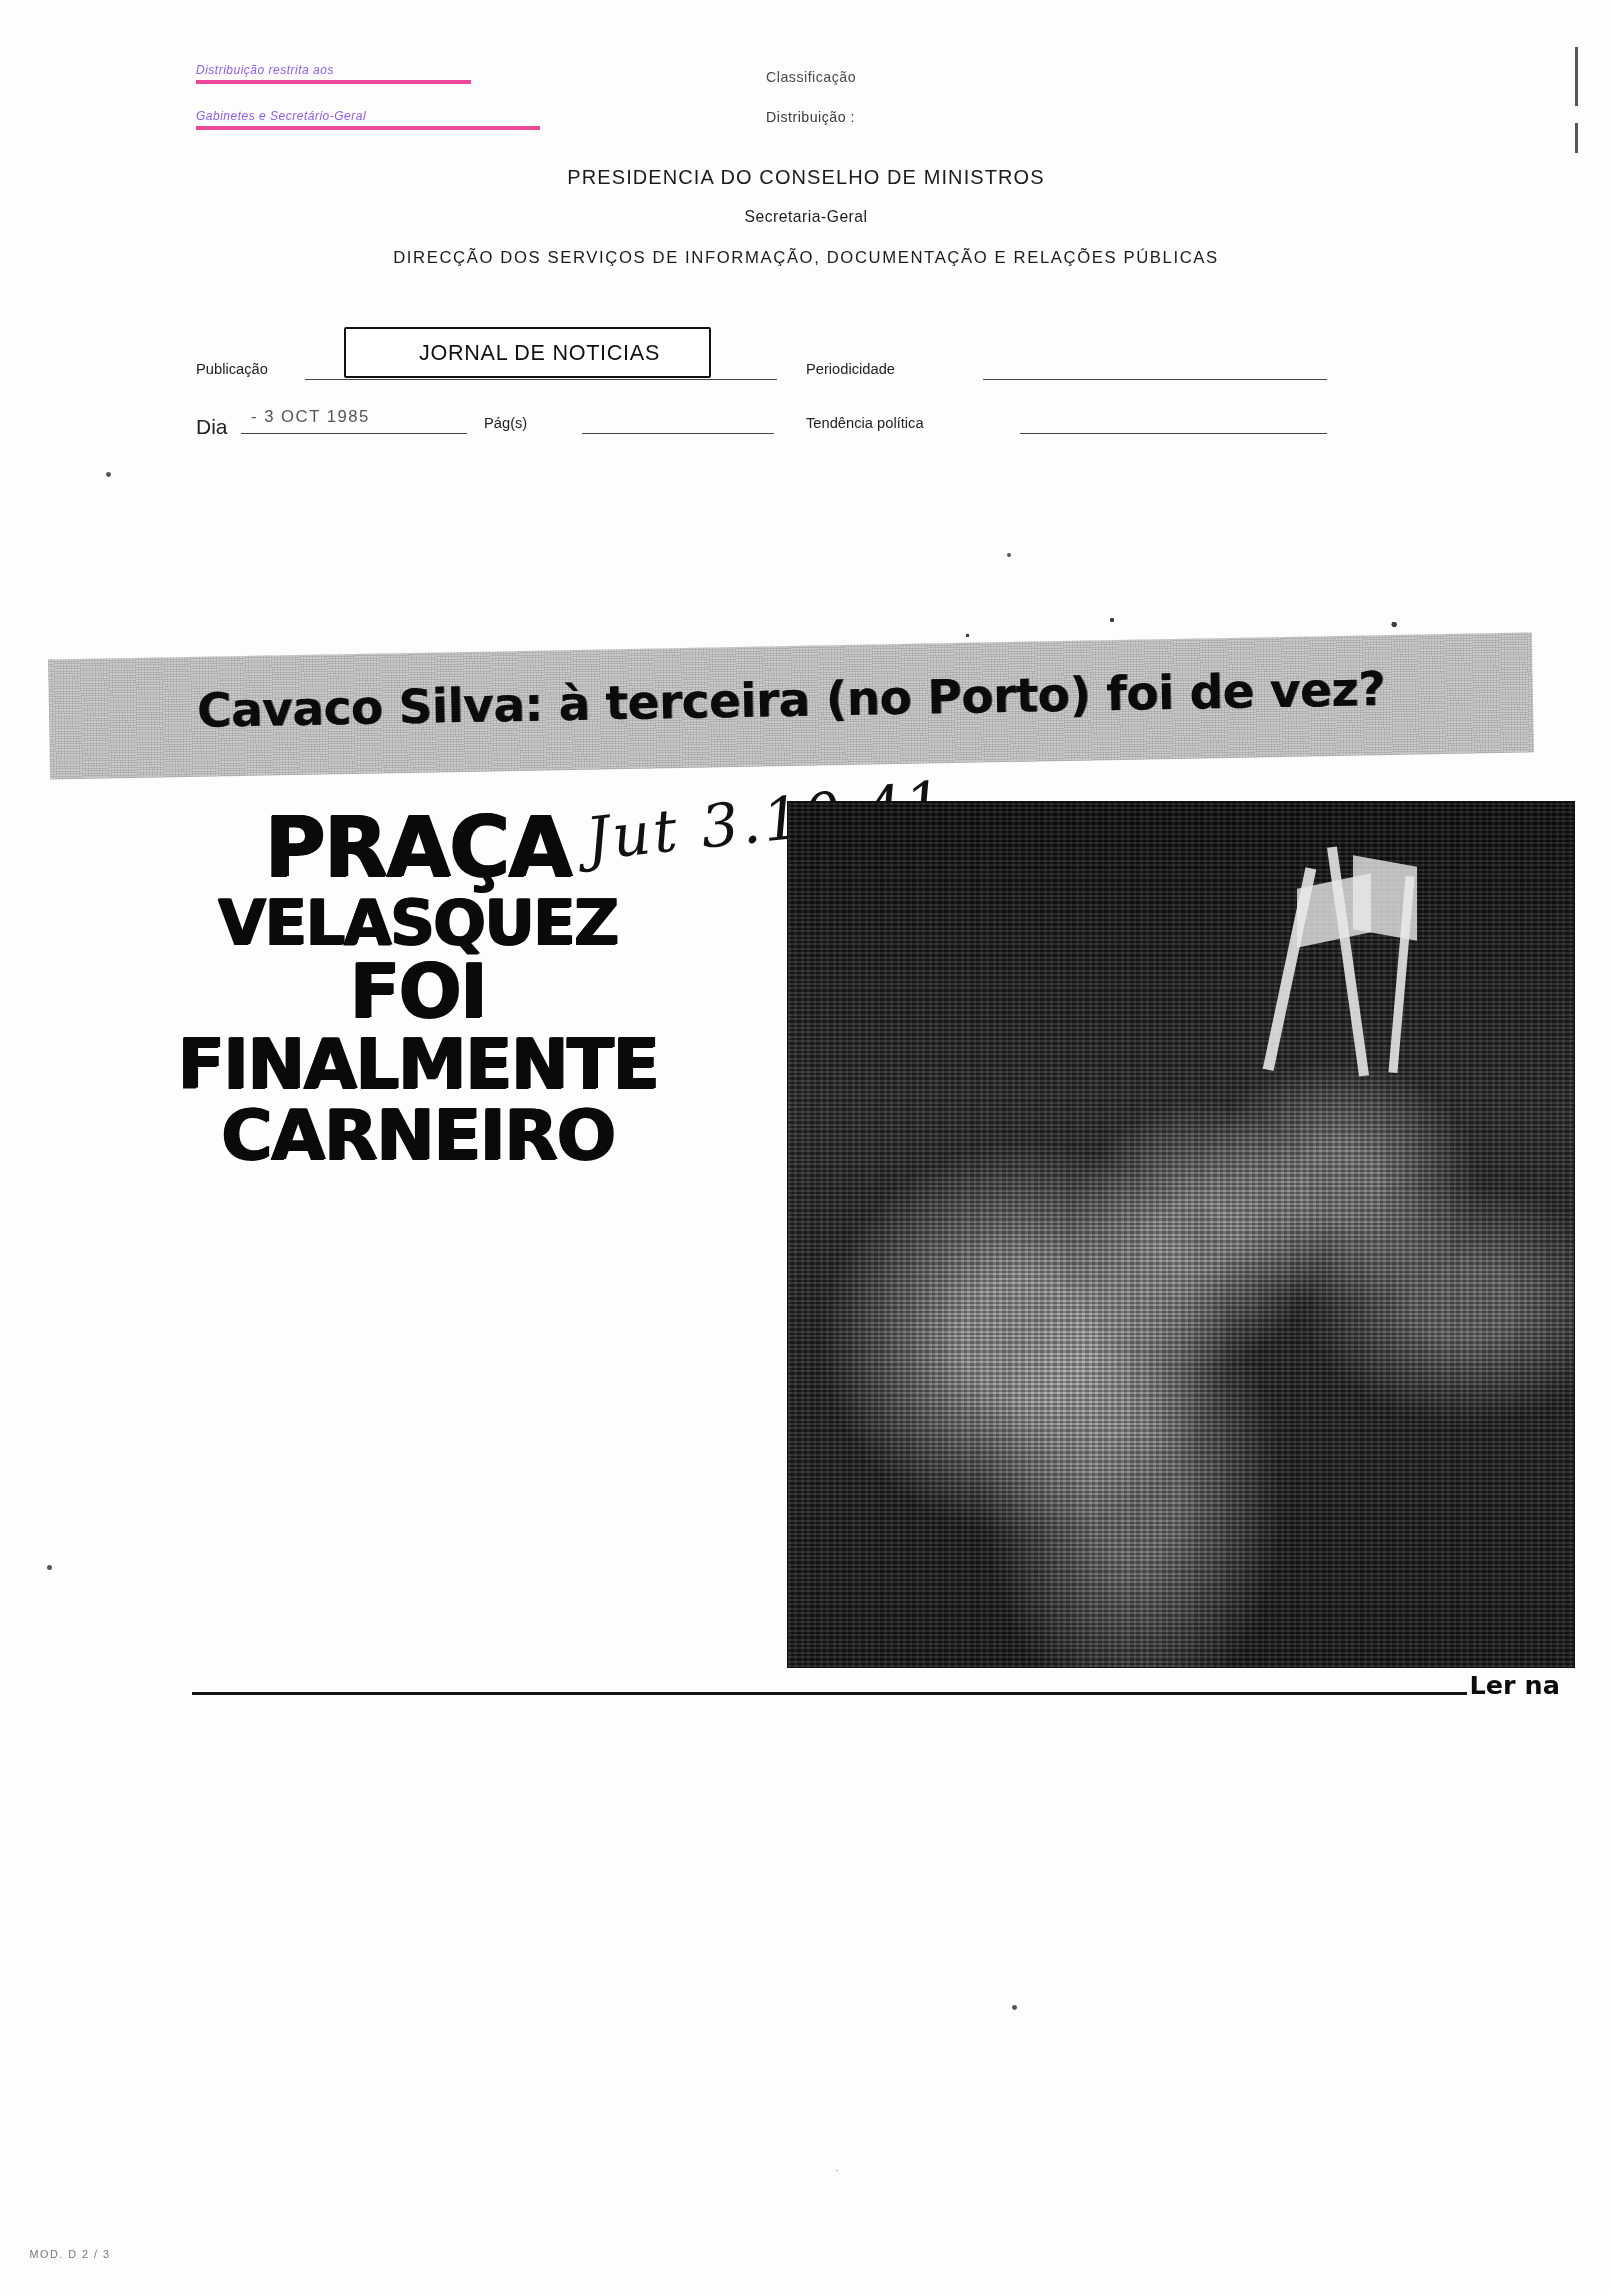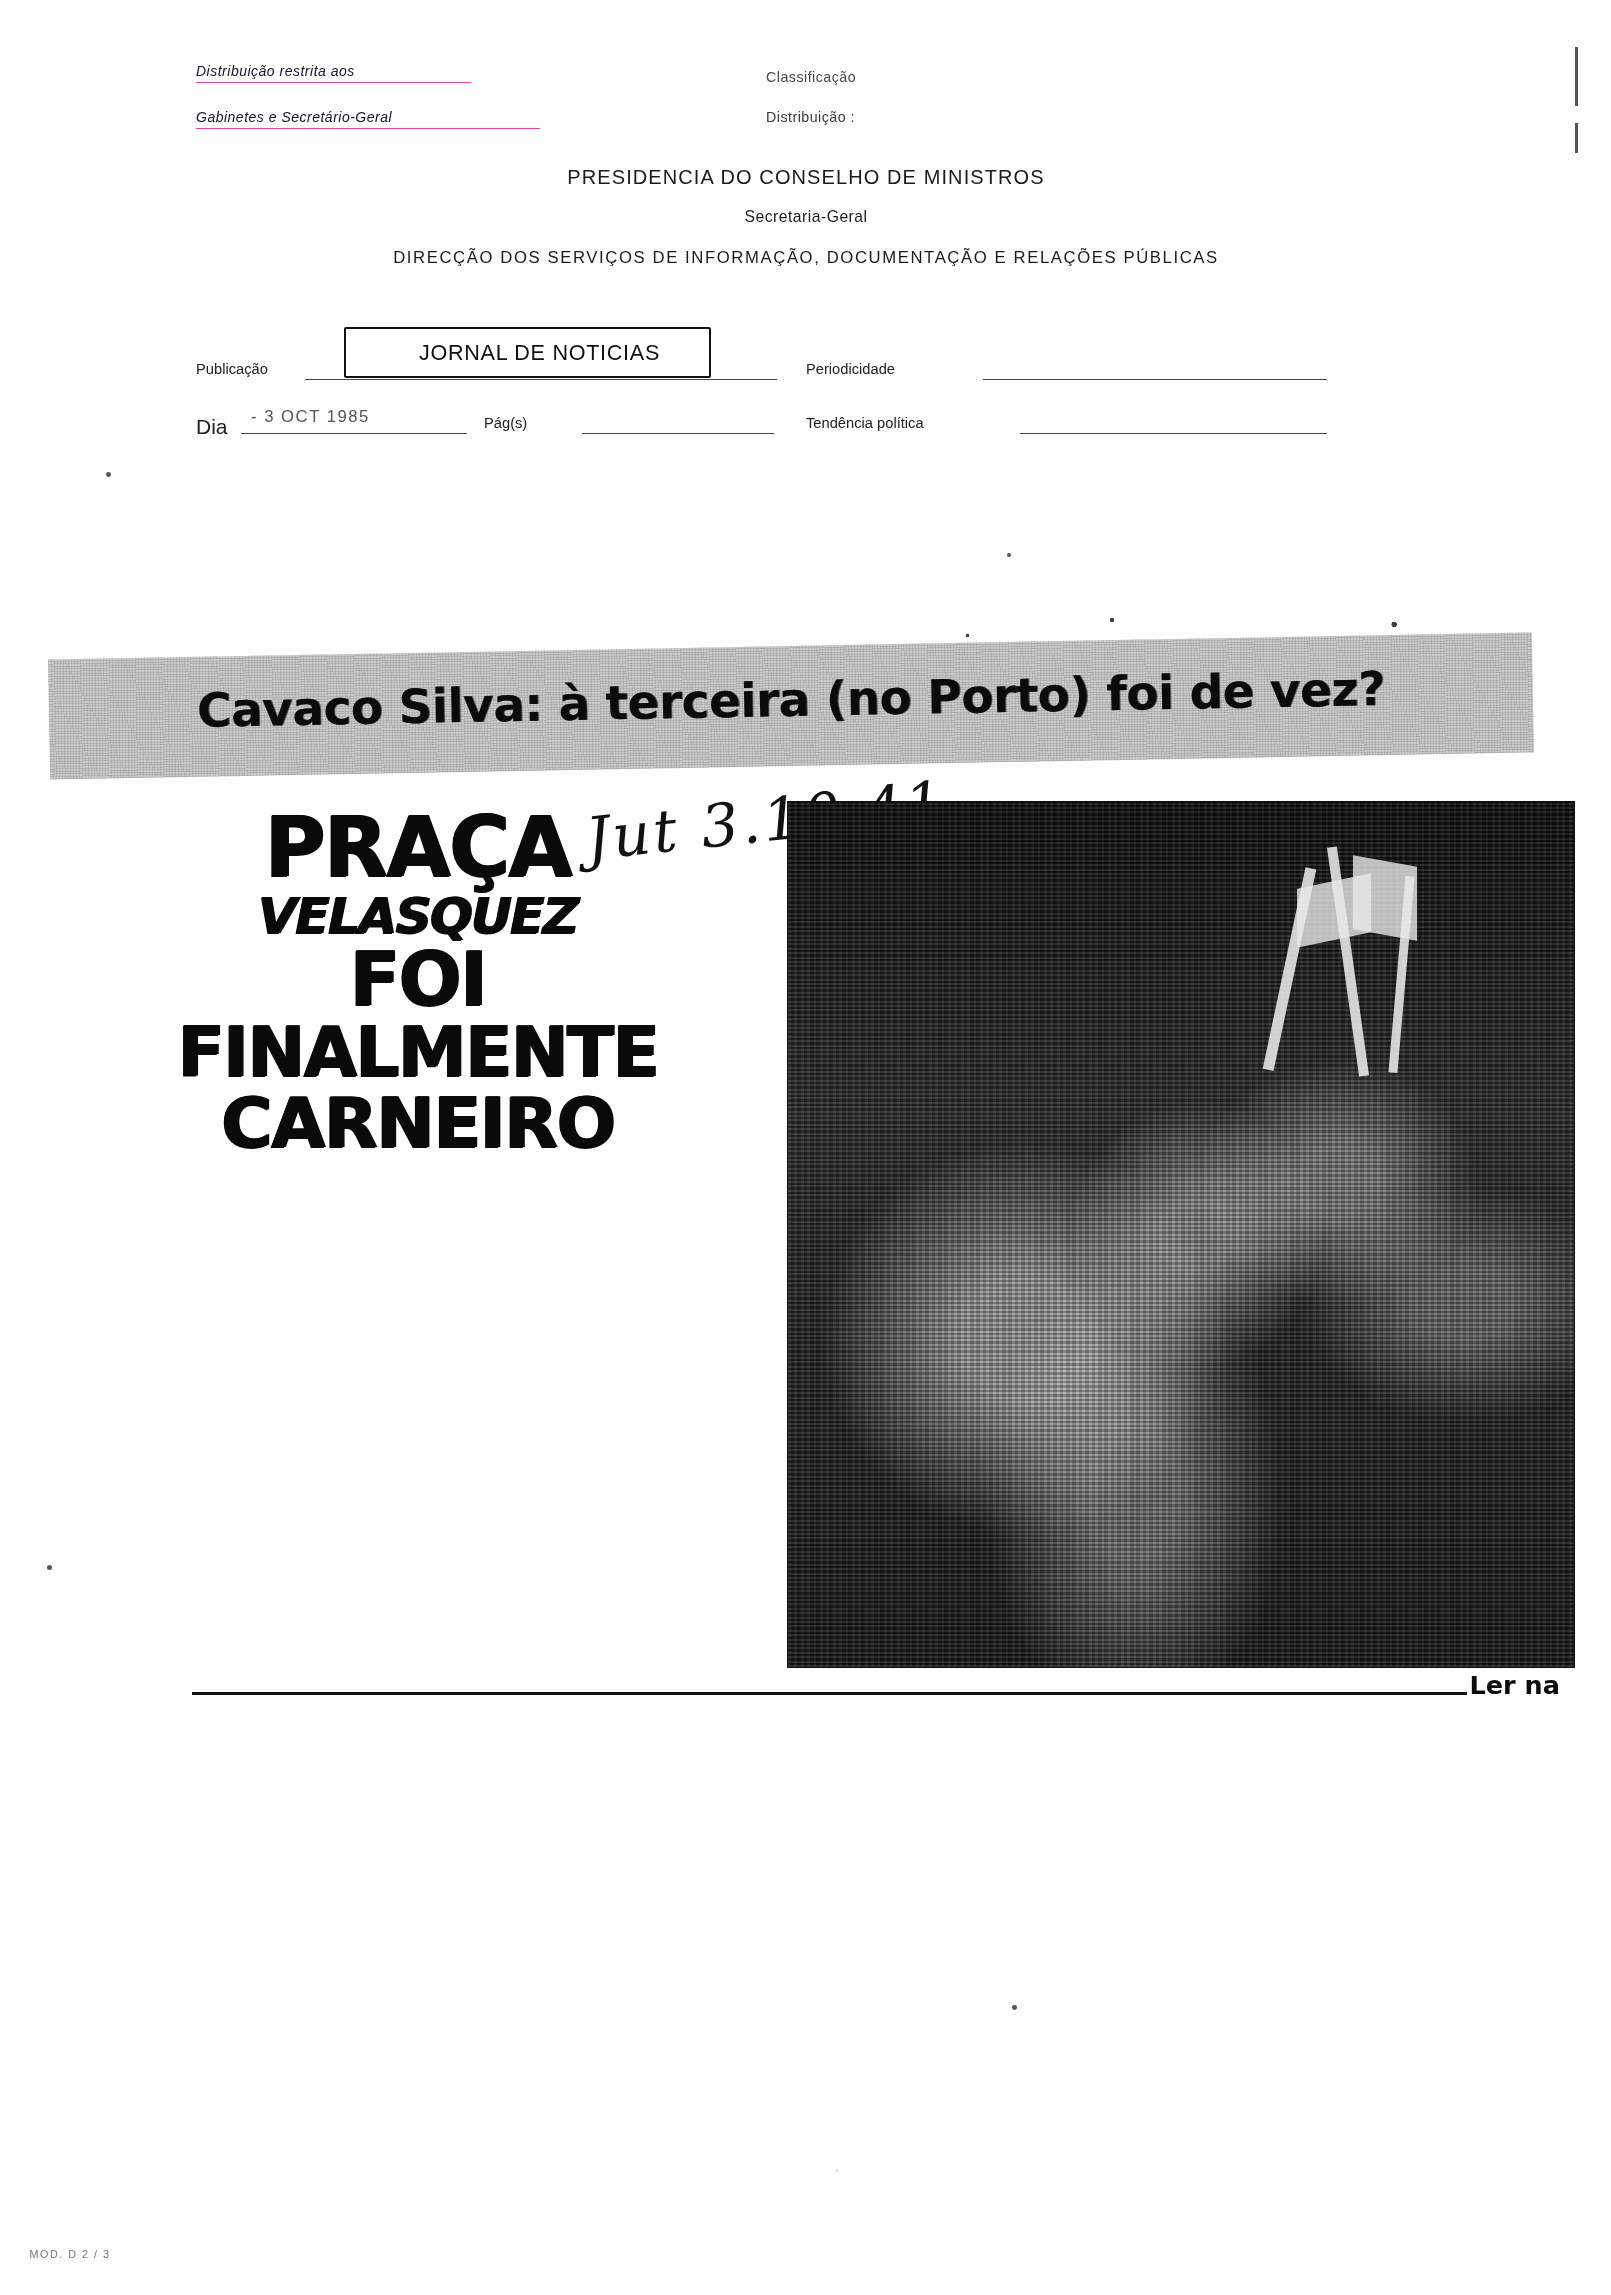--- a/index.html
+++ b/index.html
@@ -23,25 +23,25 @@
   .form-header {
     position: absolute;
     left: 0;
     top: 0;
     width: 1612px;
     height: 467px;
   }
   .restrict-line1, .restrict-line2 {
     position: absolute;
     font-style: italic;
-    font-size: 14px;
+    font-size: 12px;
     letter-spacing: 0.5px;
-    color: #0f172a;
-    white-space: nowrap;
-    border-bottom: 1px solid #ec4899;
+    color: #8b5cf6;
+    white-space: nowrap;
+    border-bottom: 4px solid #ec4899;
     padding-bottom: 2.9px;
   }
   .restrict-line1 { left: 196px; top: 63px; width: 275px; }
   .restrict-line2 { left: 196px; top: 109px; width: 344px; }
 
   .classif {
     position: absolute;
     left: 766px;
     top: 69px;
     font-size: 14.2px;
@@ -261,21 +261,21 @@
     line-height: 1.02;
     letter-spacing: -1.5px;
     color: #0a0a0a;
     text-shadow: 1.5px 0 0 #0a0a0a, -0.5px 0.5px 0 #0a0a0a;
   }
   .headline .l {
     display: block;
     white-space: nowrap;
   }
   .hl-1 { font-size: 83px; }
-  .hl-2 { font-size: 50px; font-style: italic; }
+  .hl-2 { font-size: 62px; }
   .hl-3 { font-size: 74px; }
   .hl-4 { font-size: 69px; }
   .hl-5 { font-size: 64px; }
   .hl-6 { font-size: 70px; }
 
   .handwriting {
     position: absolute;
     left: 555px;
     top: 177px;
     font-family: "DejaVu Serif", serif;

